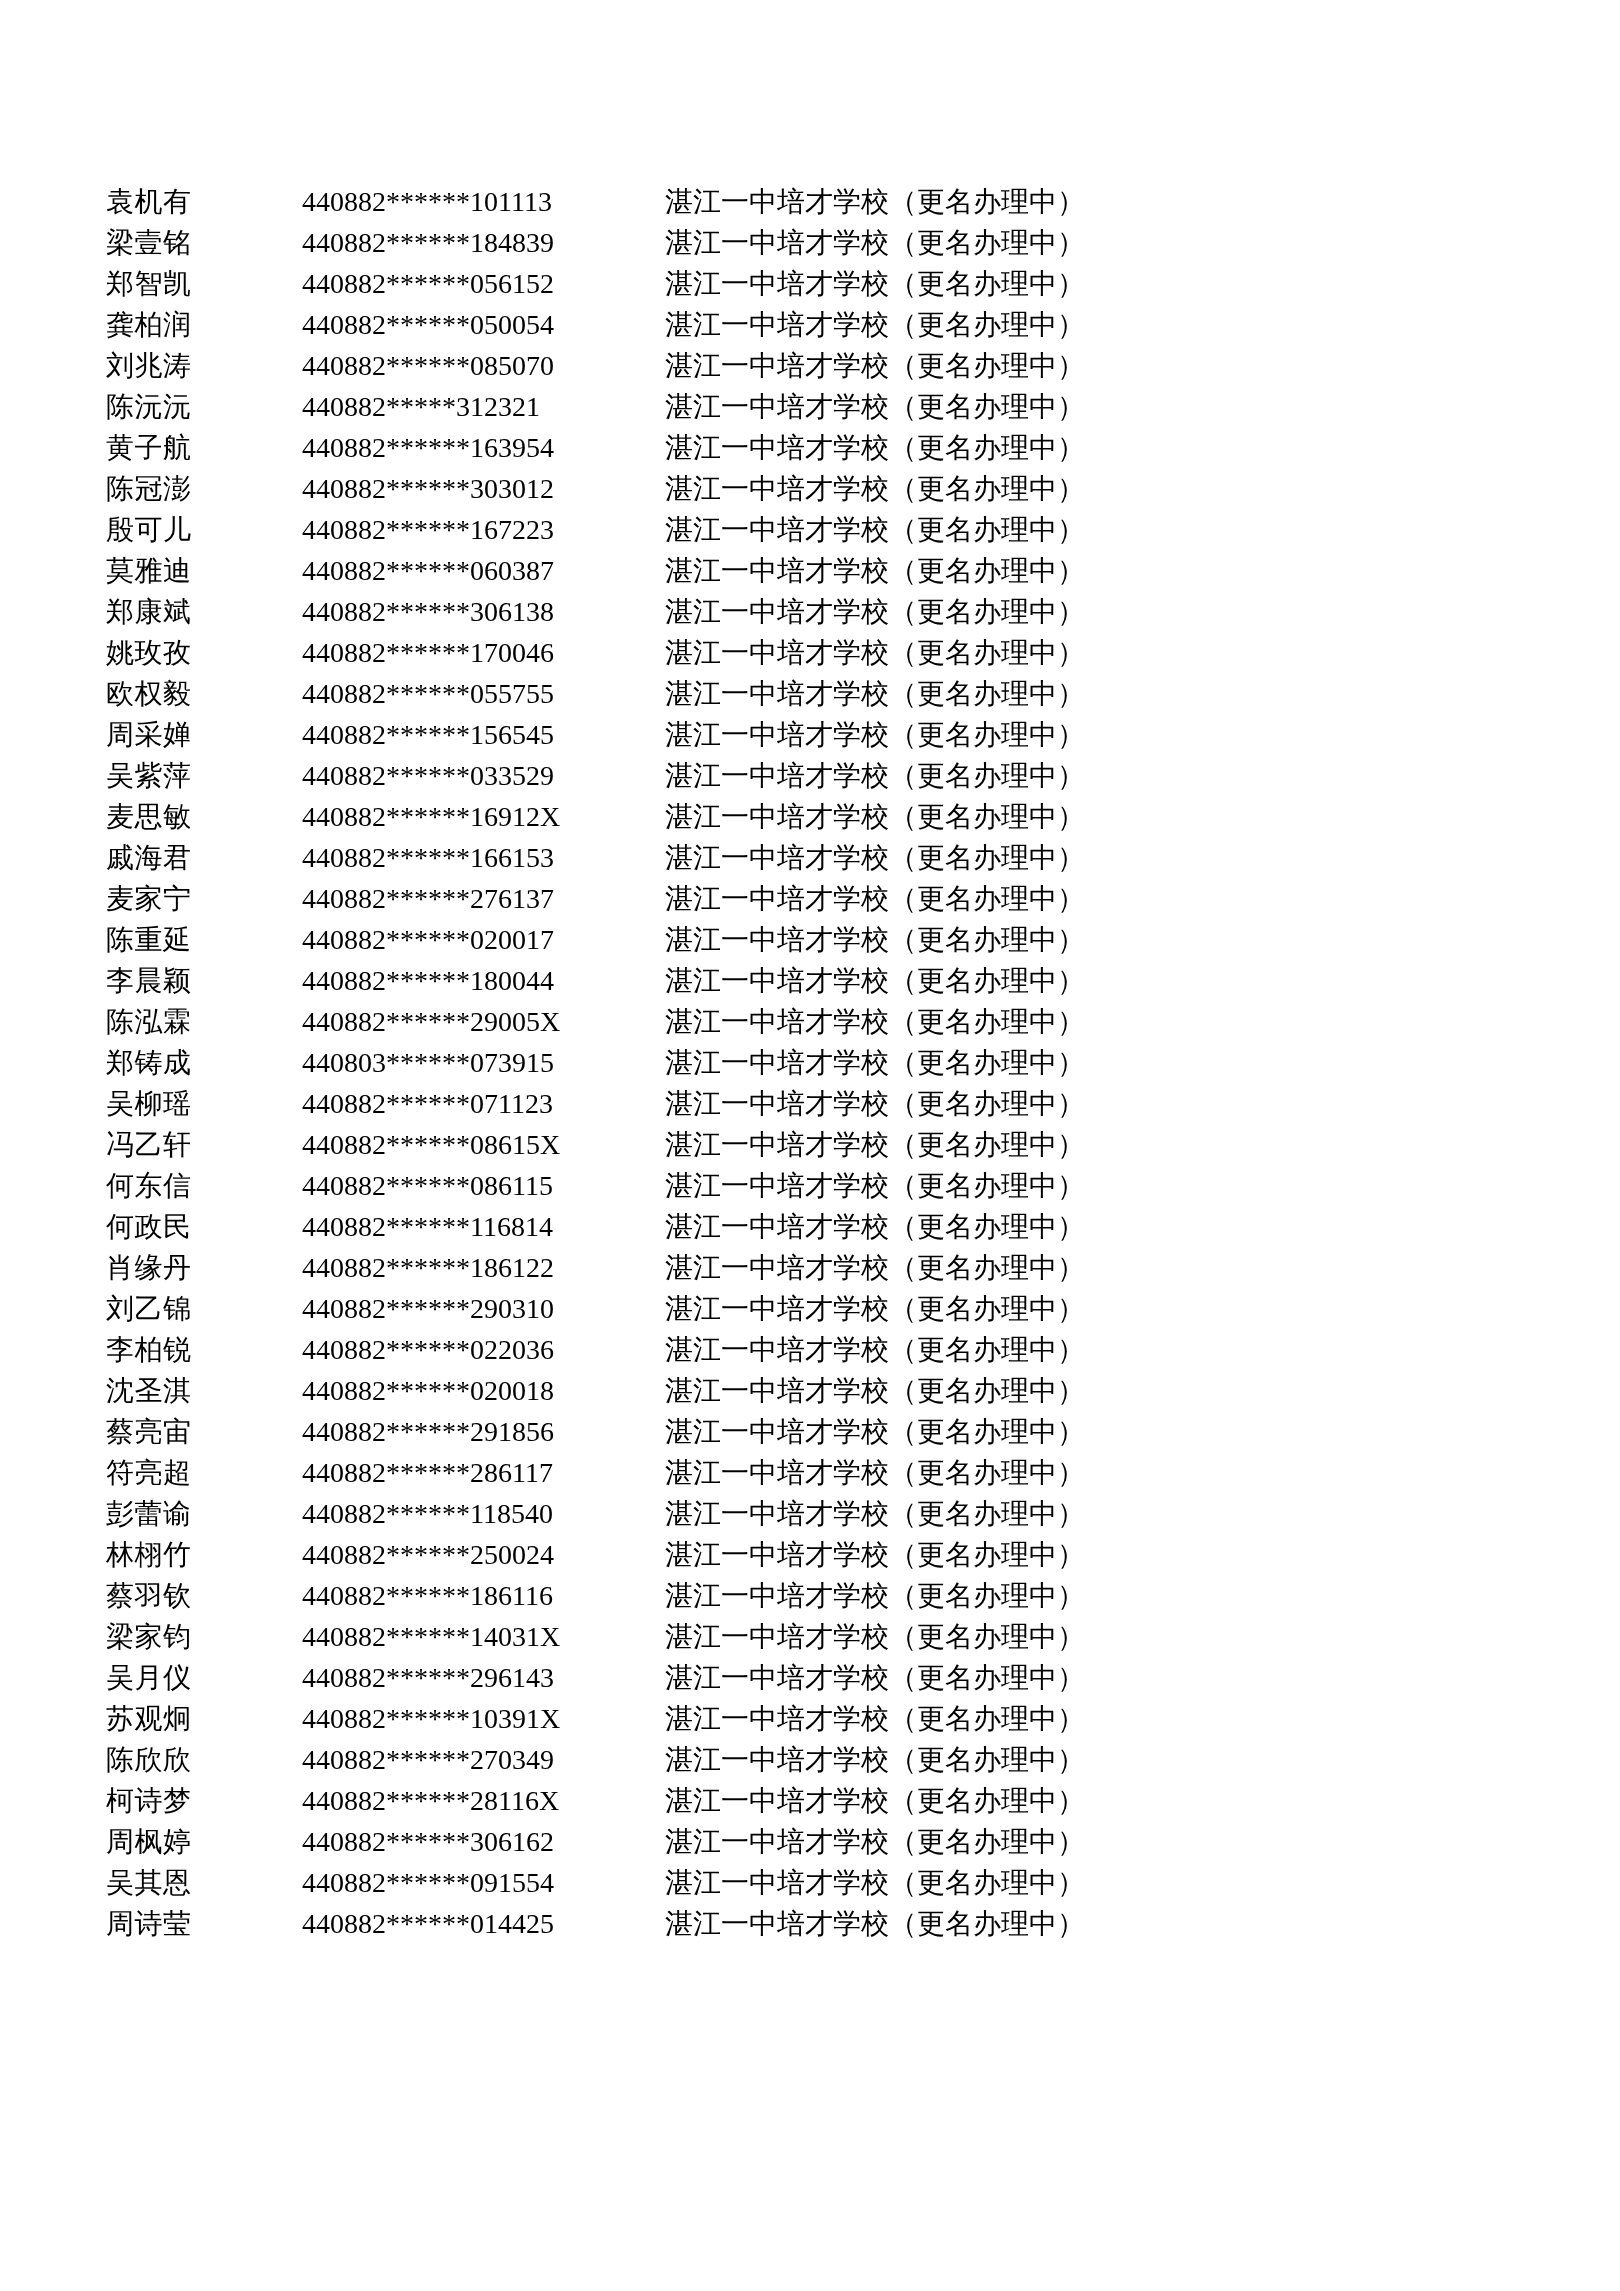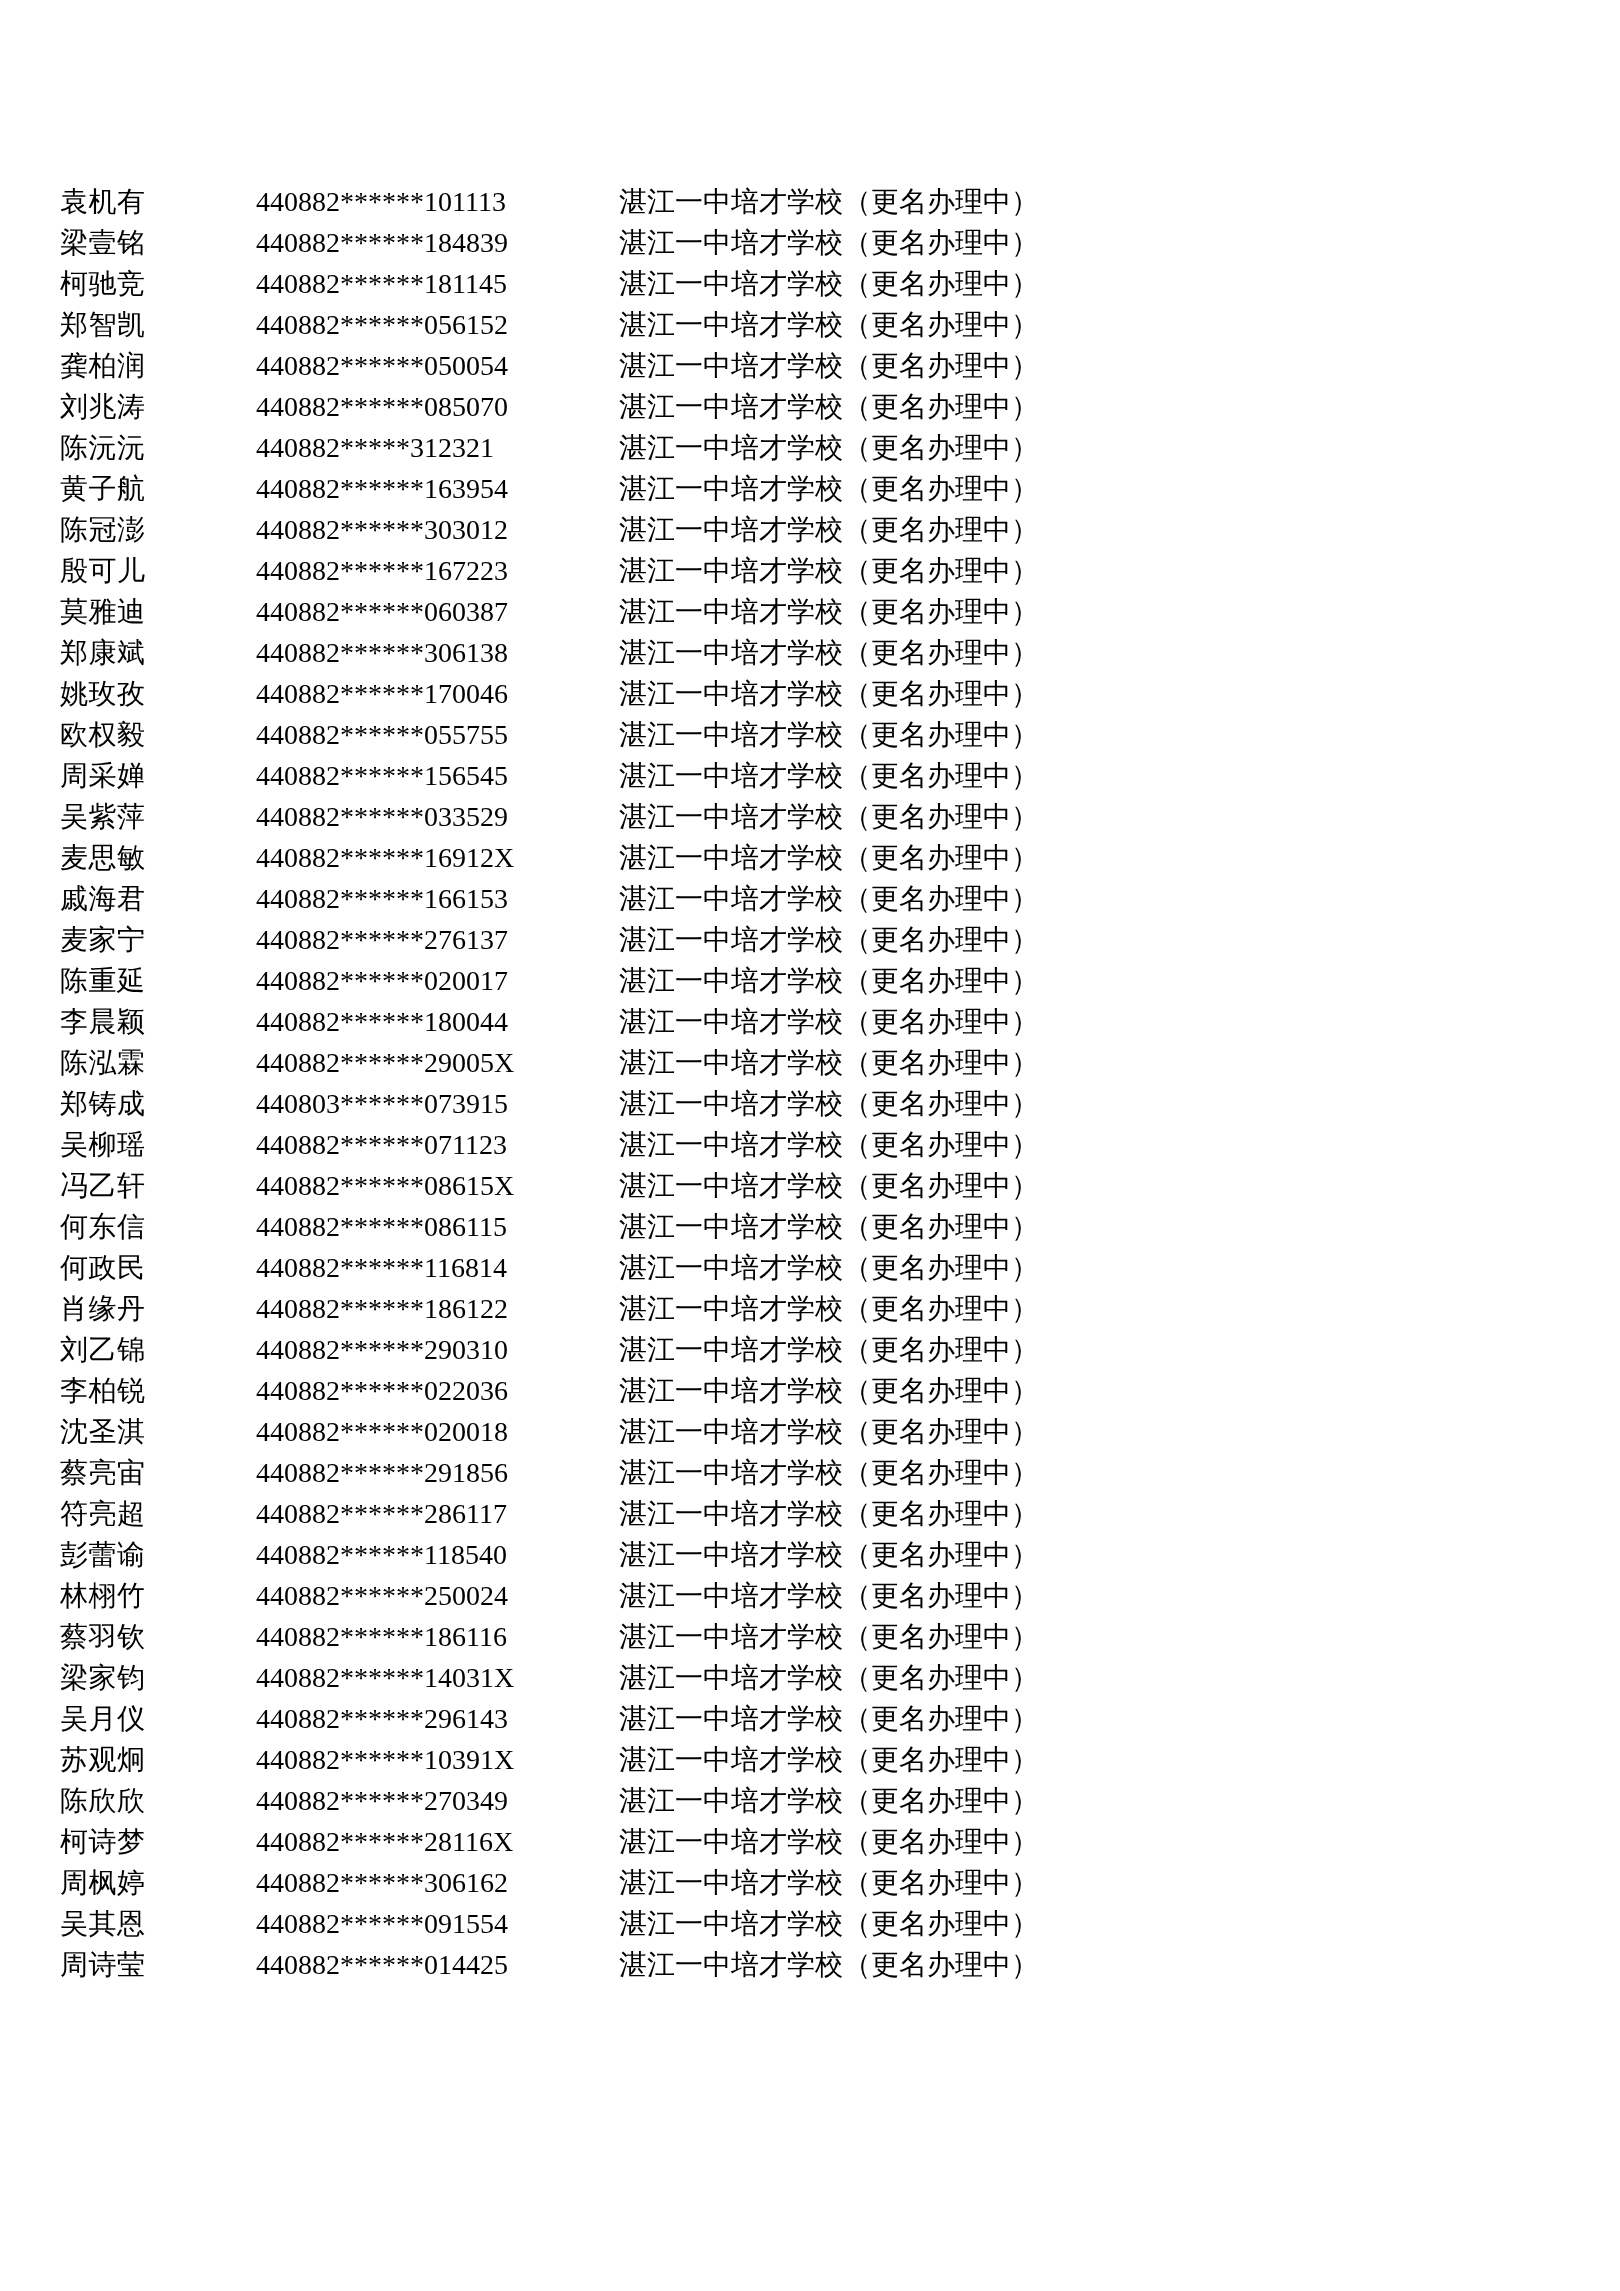--- a/index.html
+++ b/index.html
@@ -16,21 +16,21 @@
   .page {
     position: relative;
     width: 1620px;
     height: 2292px;
     box-sizing: border-box;
     padding: 181px 0 0 0;
     background: #ffffff;
   }
   .roster {
     border-collapse: collapse;
-    margin-left: 60px;
+    margin-left: 106px;
   }
   .roster tr {
     height: 41px;
   }
   .roster td {
     padding: 0;
     font-size: 28px;
     line-height: 41px;
     white-space: nowrap;
     vertical-align: baseline;
@@ -60,25 +60,20 @@
           <td class="col-name">袁机有</td>
           <td class="col-id">440882******101113</td>
           <td class="col-school">湛江一中培才学校（更名办理中）</td>
         </tr>
         <tr>
           <td class="col-name">梁壹铭</td>
           <td class="col-id">440882******184839</td>
           <td class="col-school">湛江一中培才学校（更名办理中）</td>
         </tr>
         <tr>
-          <td class="col-name">柯驰竞</td>
-          <td class="col-id">440882******181145</td>
-          <td class="col-school">湛江一中培才学校（更名办理中）</td>
-        </tr>
-        <tr>
           <td class="col-name">郑智凯</td>
           <td class="col-id">440882******056152</td>
           <td class="col-school">湛江一中培才学校（更名办理中）</td>
         </tr>
         <tr>
           <td class="col-name">龚柏润</td>
           <td class="col-id">440882******050054</td>
           <td class="col-school">湛江一中培才学校（更名办理中）</td>
         </tr>
         <tr>

